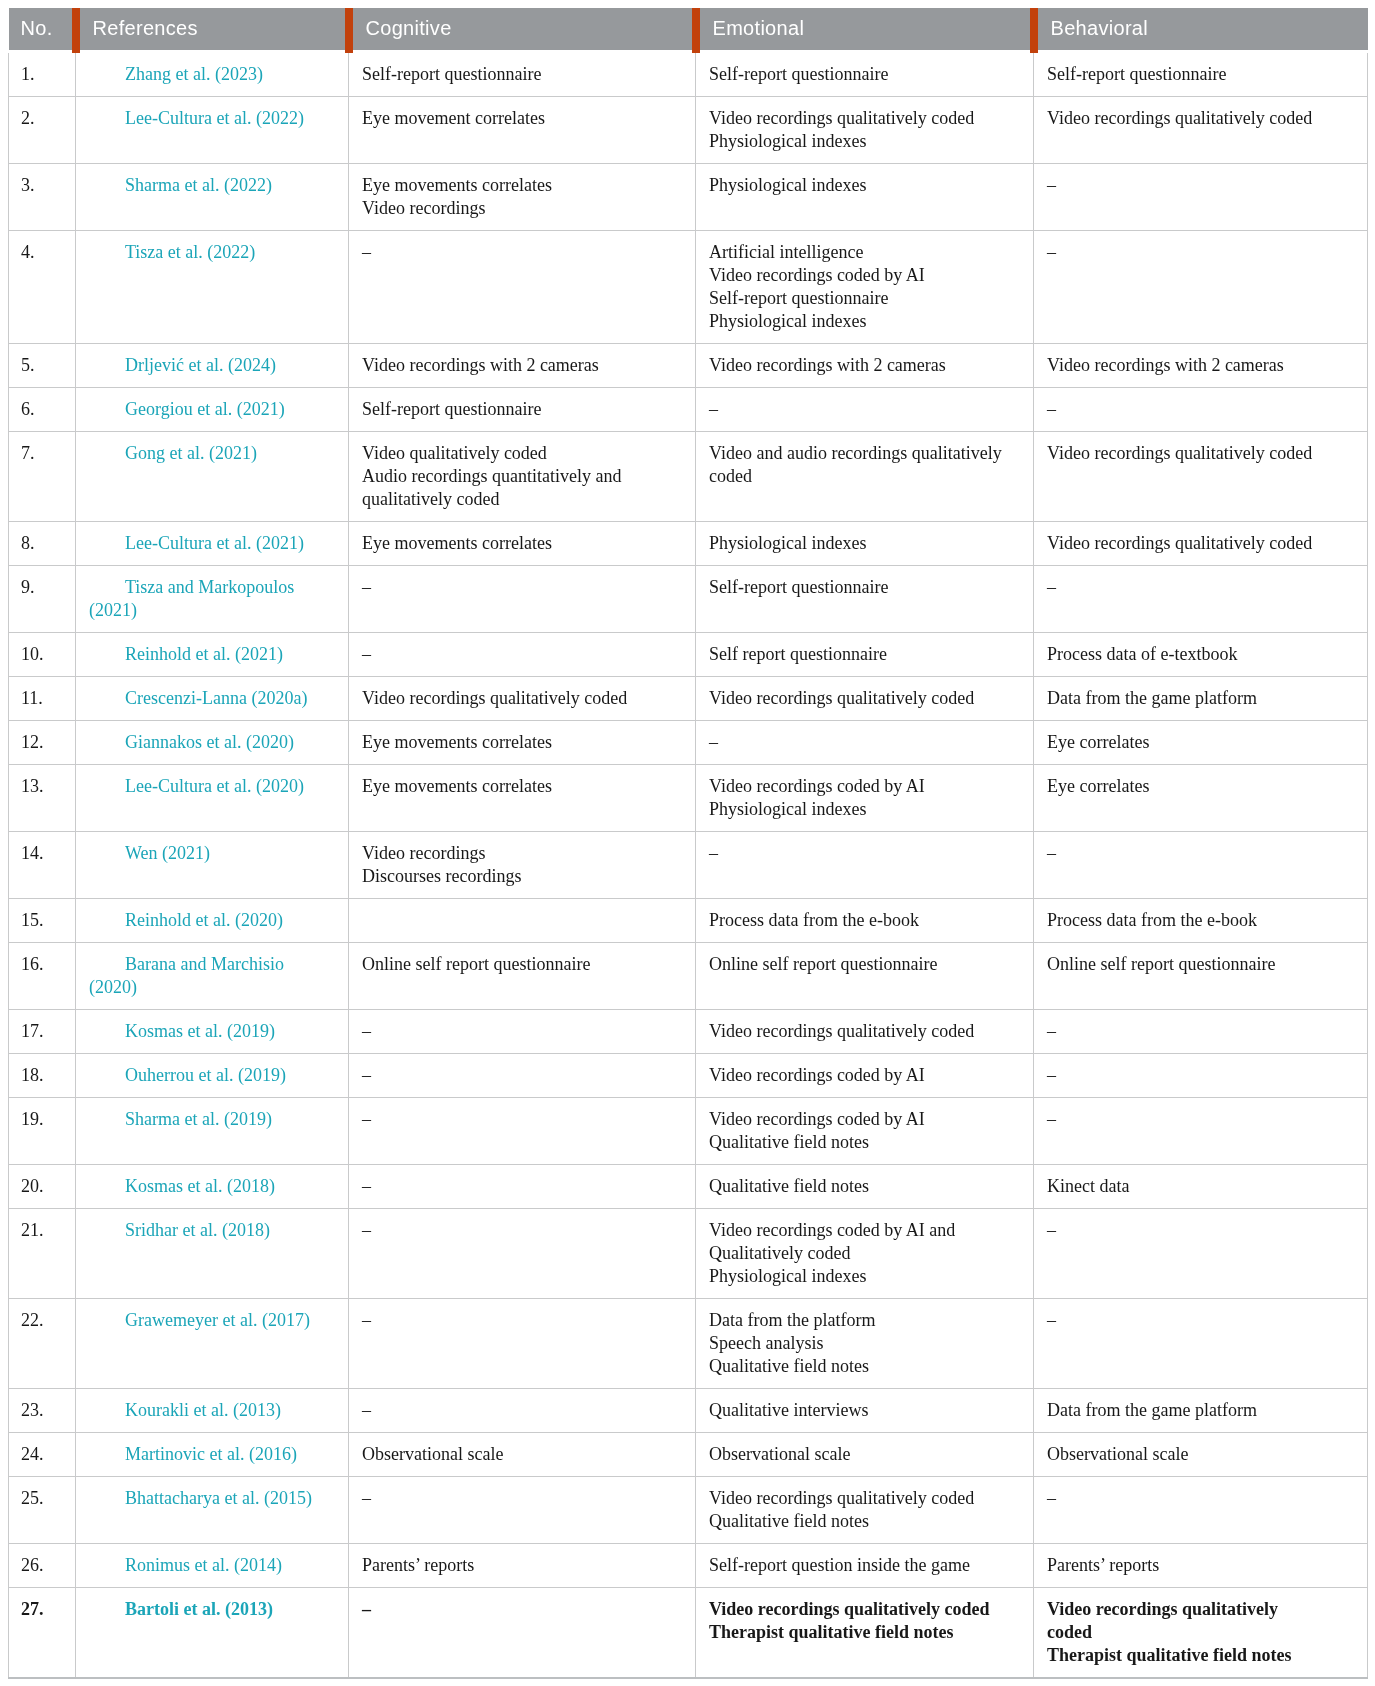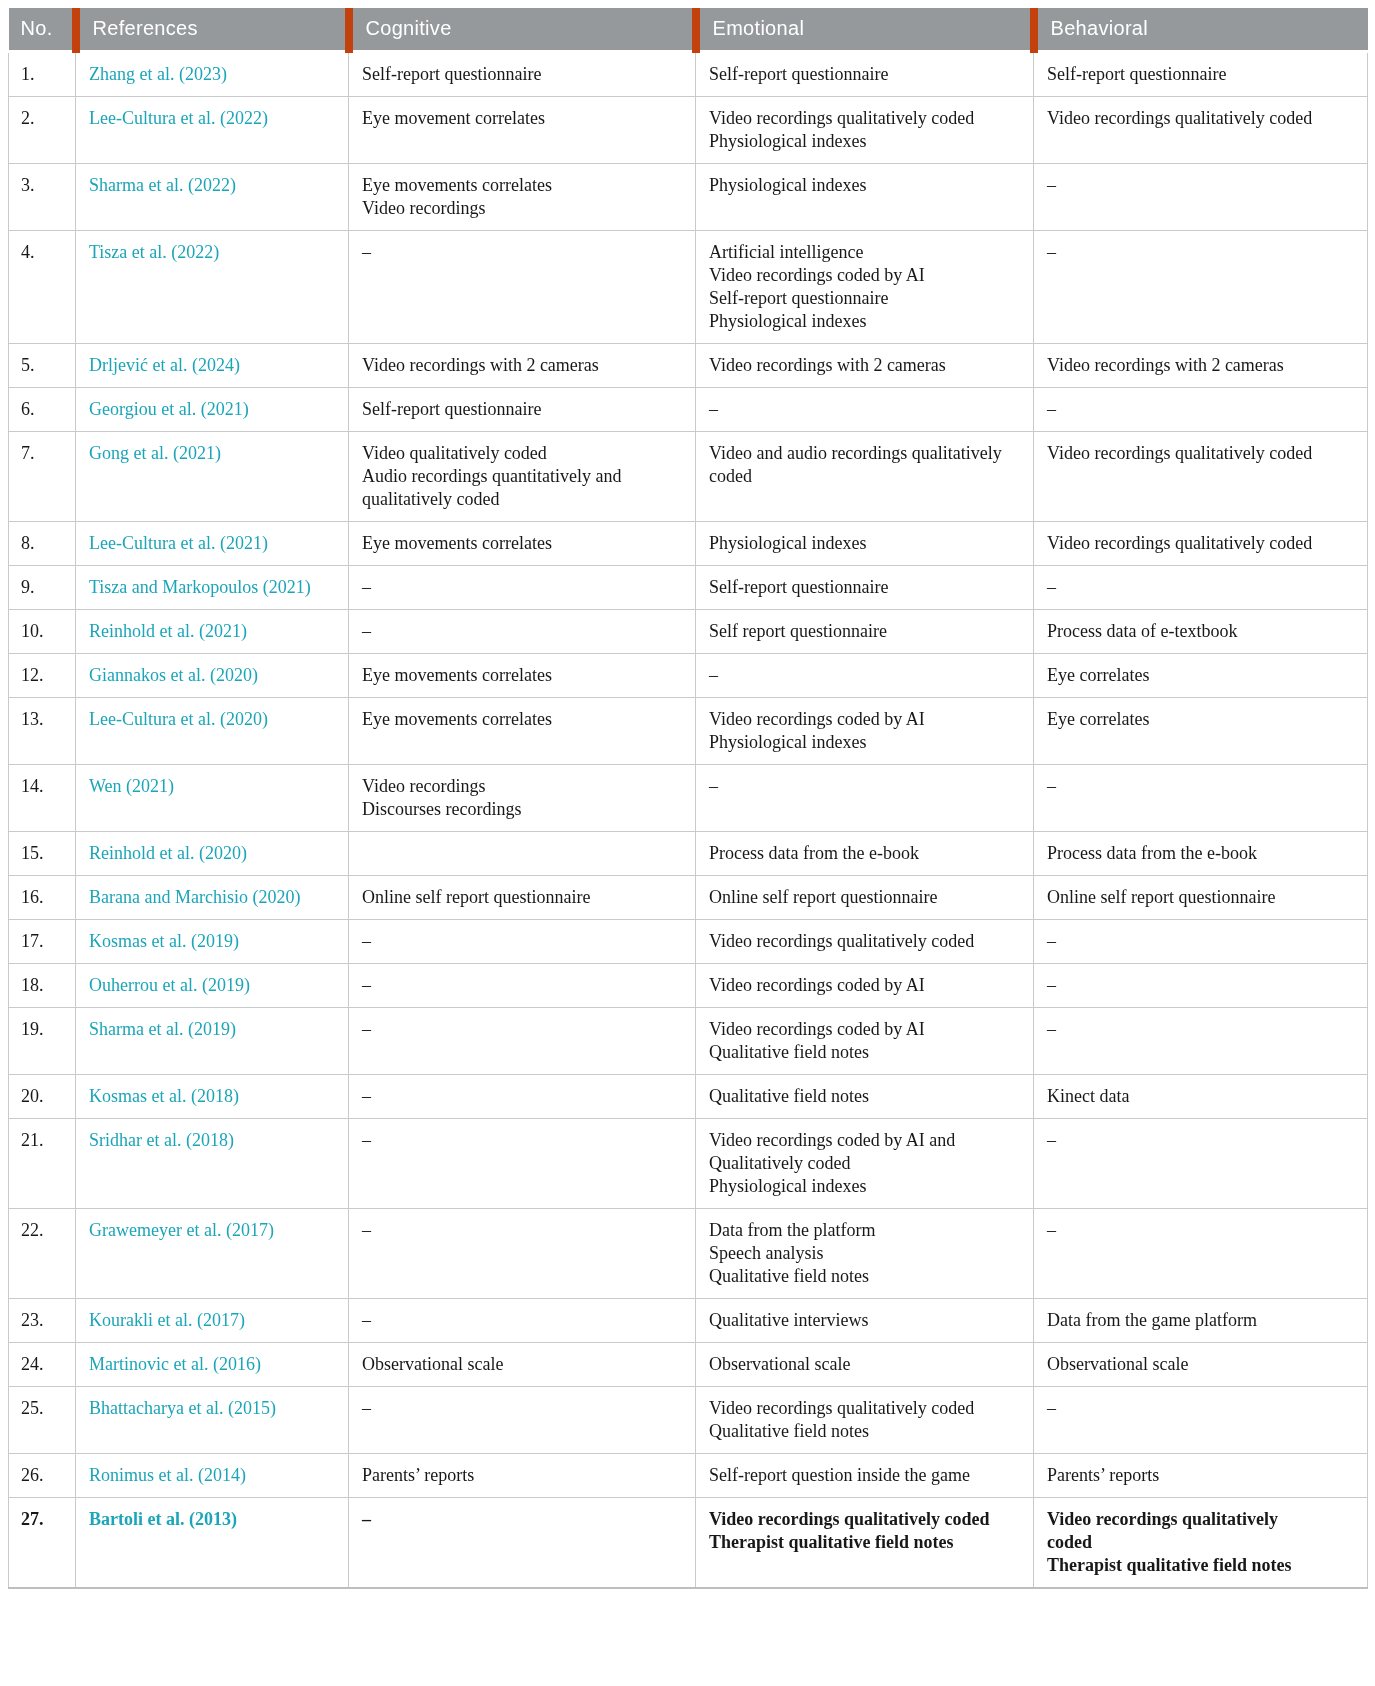--- a/index.html
+++ b/index.html
@@ -49,20 +49,21 @@
     word-wrap:break-word;
   }
   tbody td:first-child{border-left:1px solid var(--border-color);padding-left:12px;}
   tbody td.c-behavioral{padding-right:48px;}
   tbody tr:last-child td{border-bottom:2px solid #bcbfc1;font-weight:bold;}
   .item{display:block;}
   a.ref-link{
     color:var(--link-color);
     text-decoration:none;
     cursor:pointer;
+    margin-left:36px;
   }
 </style>
 </head>
 <body>
 
 <div class="page">
   <table class="tbl">
     <colgroup>
       <col class="c1">
         <col class="c2">
@@ -210,20 +211,33 @@
             <div class="item">–</div>
           </td>
           <td class="c-emotional">
             <div class="item">Self report questionnaire</div>
           </td>
           <td class="c-behavioral">
             <div class="item">Process data of e-textbook</div>
           </td>
         </tr>
         <tr>
+          <td class="c-no">11.</td>
+          <td class="c-reference"><a class="ref-link" href="#">Crescenzi-Lanna (2020a)</a></td>
+          <td class="c-cognitive">
+            <div class="item">Video recordings qualitatively coded</div>
+          </td>
+          <td class="c-emotional">
+            <div class="item">Video recordings qualitatively coded</div>
+          </td>
+          <td class="c-behavioral">
+            <div class="item">Data from the game platform</div>
+          </td>
+        </tr>
+        <tr>
           <td class="c-no">12.</td>
           <td class="c-reference"><a class="ref-link" href="#">Giannakos et al. (2020)</a></td>
           <td class="c-cognitive">
             <div class="item">Eye movements correlates</div>
           </td>
           <td class="c-emotional">
             <div class="item">–</div>
           </td>
           <td class="c-behavioral">
             <div class="item">Eye correlates</div>
@@ -358,21 +372,21 @@
             <div class="item">Data from the platform</div>
             <div class="item">Speech analysis</div>
             <div class="item">Qualitative field notes</div>
           </td>
           <td class="c-behavioral">
             <div class="item">–</div>
           </td>
         </tr>
         <tr>
           <td class="c-no">23.</td>
-          <td class="c-reference"><a class="ref-link" href="#">Kourakli et al. (2017)</a></td>
+          <td class="c-reference"><a class="ref-link" href="#">Kourakli et al. (2013)</a></td>
           <td class="c-cognitive">
             <div class="item">–</div>
           </td>
           <td class="c-emotional">
             <div class="item">Qualitative interviews</div>
           </td>
           <td class="c-behavioral">
             <div class="item">Data from the game platform</div>
           </td>
         </tr>

